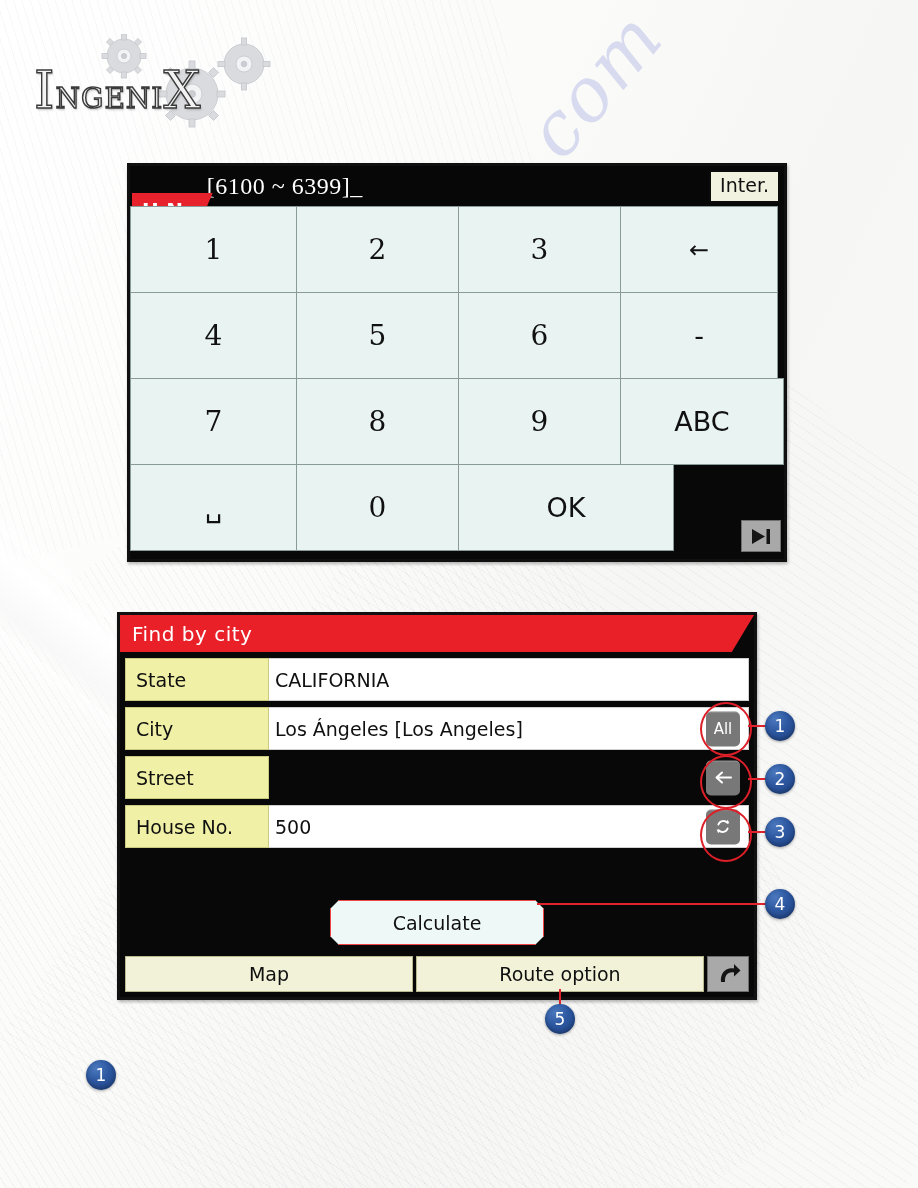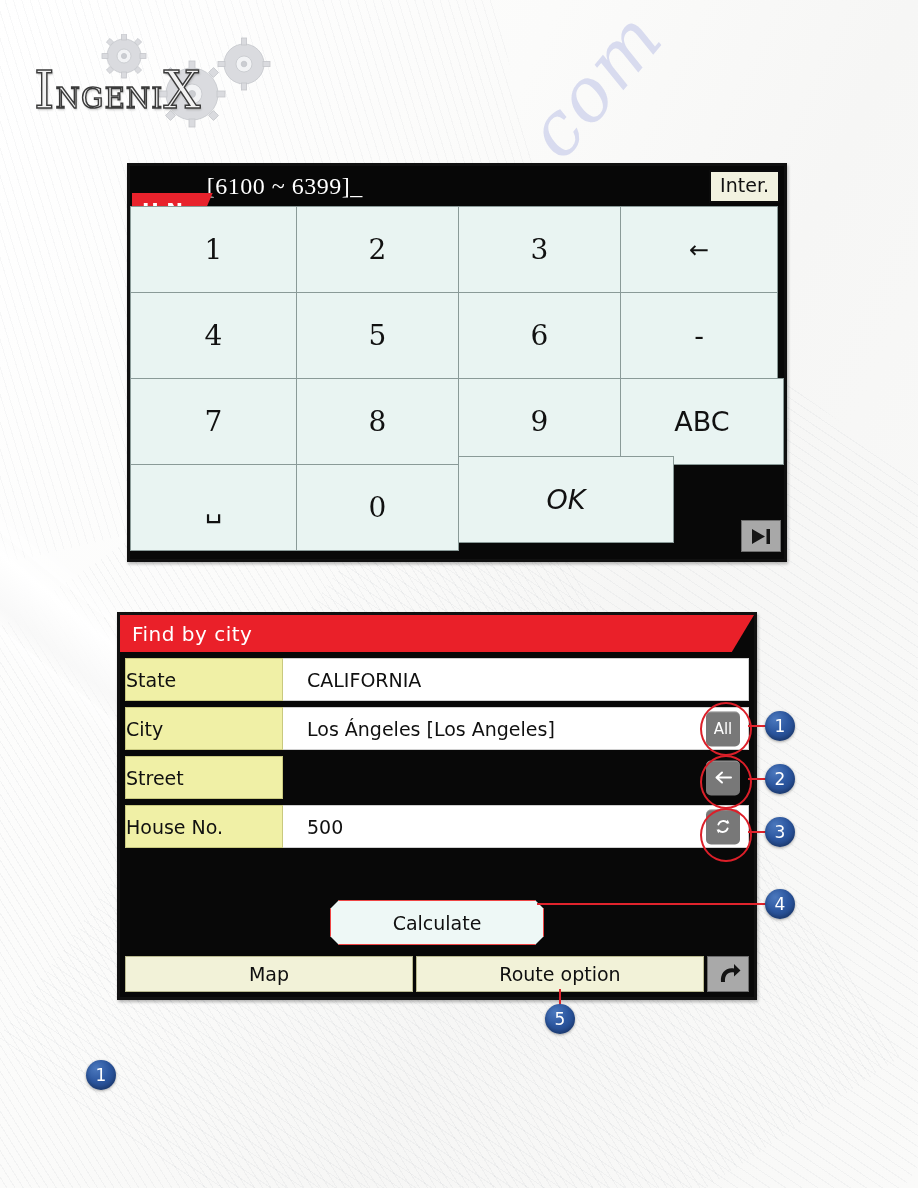--- a/index.html
+++ b/index.html
@@ -211,40 +211,41 @@
     margin-left: 12px;
     letter-spacing: .5px;
   }
   .fc-row {
     position: relative;
     display: flex;
     height: 43px;
     margin: 6px 5px 0 5px;
   }
   .fc-label {
-    width: 158px;
+    width: 144px;
     background: #f0f0a6;
     color: #101010;
     font-size: 19px;
     font-family: "DejaVu Sans", sans-serif;
     display: flex;
     align-items: center;
+    padding-left: 10px;
     box-sizing: border-box;
     border: 1px solid #c9c97f;
     text-align: right;
   }
   .fc-value {
     flex: 1;
     background: #ffffff;
     color: #101010;
     font-size: 19px;
     font-family: "DejaVu Sans", sans-serif;
     display: flex;
     align-items: center;
-    padding-left: 24px;
+    padding-left: 6px;
     box-sizing: border-box;
     border: 1px solid #d0d0d0;
     border-left: none;
     position: relative;
   }
   .row-btn {
     position: absolute;
     right: 4px;
     top: 50%;
     transform: translateY(-50%);
@@ -429,21 +430,21 @@
     <div class="key" style="left:328px;top:86px;width:163px; height:87px;">6</div>
     <div class="key txt" style="left:490px;top:86px;width:158px; height:87px;">-</div>
 
     <div class="key" style="left:0;    top:172px;width:167px;height:87px;">7</div>
     <div class="key" style="left:166px;top:172px;width:163px;height:87px;">8</div>
     <div class="key" style="left:328px;top:172px;width:163px;height:87px;">9</div>
     <div class="key txt" style="left:490px;top:172px;width:164px;height:87px;">ABC</div>
 
     <div class="key txt" style="left:0;    top:258px;width:167px;height:87px;">␣</div>
     <div class="key" style="left:166px;top:258px;width:163px;height:87px;">0</div>
-    <div class="key txt" style="left:328px;top:250px;width:216px;height:87px;font-style:italic;">OK</div>
+    <div class="key txt" style="left:328px;top:258px;width:216px;height:87px;">OK</div>
 
     <div class="next-btn">
       <svg width="22" height="17" viewBox="0 0 22 17">
         <polygon points="2,1 15,8.5 2,16" fill="#151515"></polygon>
         <rect x="16.5" y="1" width="3.5" height="15" fill="#151515"></rect>
       </svg>
     </div>
   </div>
 </div>
 

